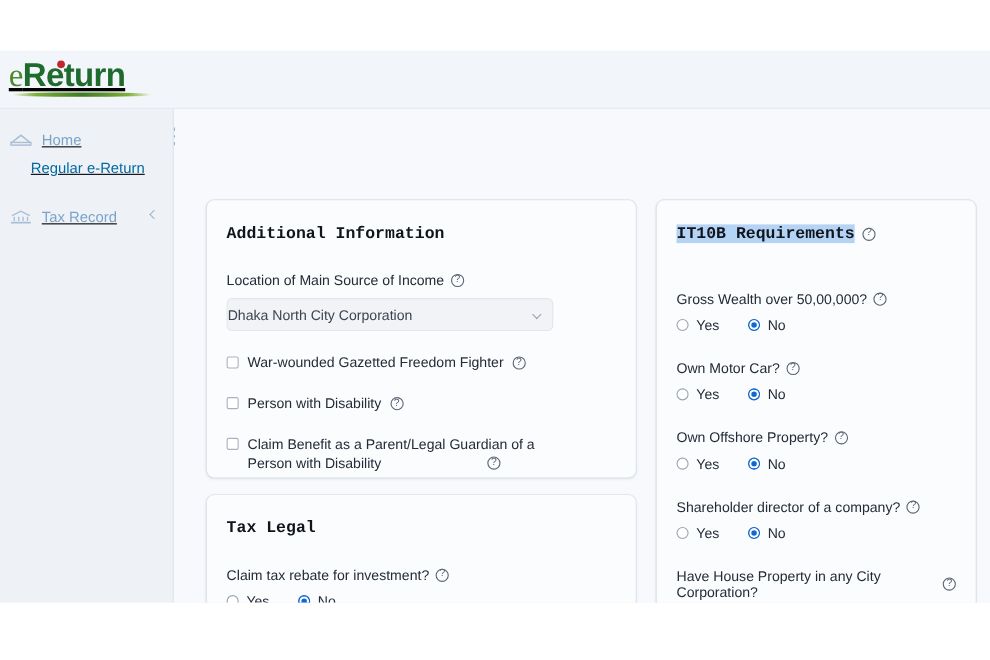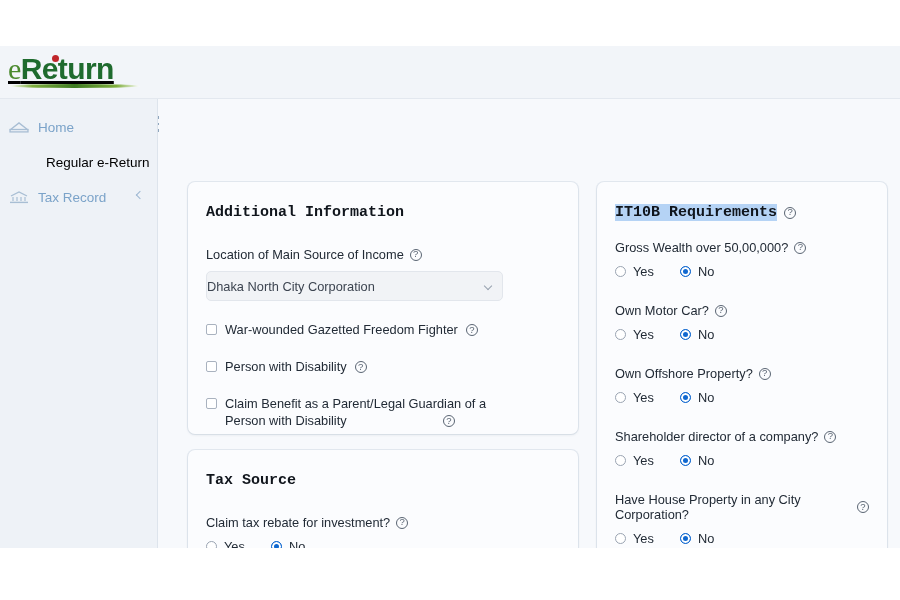--- a/index.html
+++ b/index.html
@@ -85,20 +85,21 @@
     transform: rotate(45deg);
   }
 
   
   #sidebar {
     position: absolute; left: 0; top: 53px;
     width: 158px; height: 449px;
     background: #eef2f7;
     border-right: 1px solid #dde4ec;
     padding-top: 10px;
+    text-decoration: underline;
   }
   .side-item {
     position: relative;
     display: flex; align-items: center;
     height: 36px;
     padding-left: 8px;
     cursor: pointer;
     font-size: 13.5px;
     color: #7ba3c9;
   }
@@ -110,25 +111,25 @@
   }
   .side-item .chev {
     position: absolute; right: 14px; top: 13px;
     width: 6px; height: 6px;
     border-right: 1.5px solid #9bb6d1;
     border-bottom: 1.5px solid #9bb6d1;
   }
   .chev.down { transform: rotate(45deg); }
   .chev.left { transform: rotate(135deg); }
   .side-sub {
-    display: flex; align-items: center;
+    display: flex; align-items: flex-start;
     height: 34px;
-    padding-left: 46px;
+    padding-left: 28px;
     font-size: 13.5px;
-    color: #000000;
+    color: #0369a1;
     cursor: pointer;
   }
 
   
   #content {
     position: absolute; left: 159px; top: 53px;
     width: 741px; height: 449px;
     background: #f7f9fc;
     overflow: hidden;
   }
@@ -146,21 +147,21 @@
   .card-title {
     font-size: 15px; font-weight: bold; color: #10151c;
     margin: 0 0 26px 0;
     font-family: Liberation Mono, monospace;
   }
   .card-title.hl {
     display: inline-block;
     background: #b5d3f5;
     margin-bottom: 0;
   }
-  .title-row { margin-bottom: 19px; display: flex; align-items: center; gap: 7px; }
+  .title-row { margin-bottom: 43px; display: flex; align-items: center; gap: 7px; }
 
   .field-label {
     font-size: 12.8px; color: #222b36;
     display: flex; align-items: center; gap: 6px;
     margin-bottom: 9px;
   }
 
   
   .help {
     display: inline-block;
@@ -329,21 +330,21 @@
       </div>
 
       <div class="cbrow">
         <span class="cbox"></span>
         <span class="txt" style="max-width:300px">Claim Benefit as a Parent/Legal Guardian of a Person with Disability</span>
         <span class="help" style="margin-top:20px;margin-left:-90px"></span>
       </div>
     </div>
 
     <div class="card" id="card-rebate">
-      <div class="card-title">Tax Source</div>
+      <div class="card-title">Tax Legal</div>
 
       <div class="field-label">
         <span>Claim tax rebate for investment?</span>
         <span class="help"></span>
       </div>
 
       <div class="radio-row">
         <label class="radio-opt">
           <span class="rad"></span>
           <span>Yes</span>

